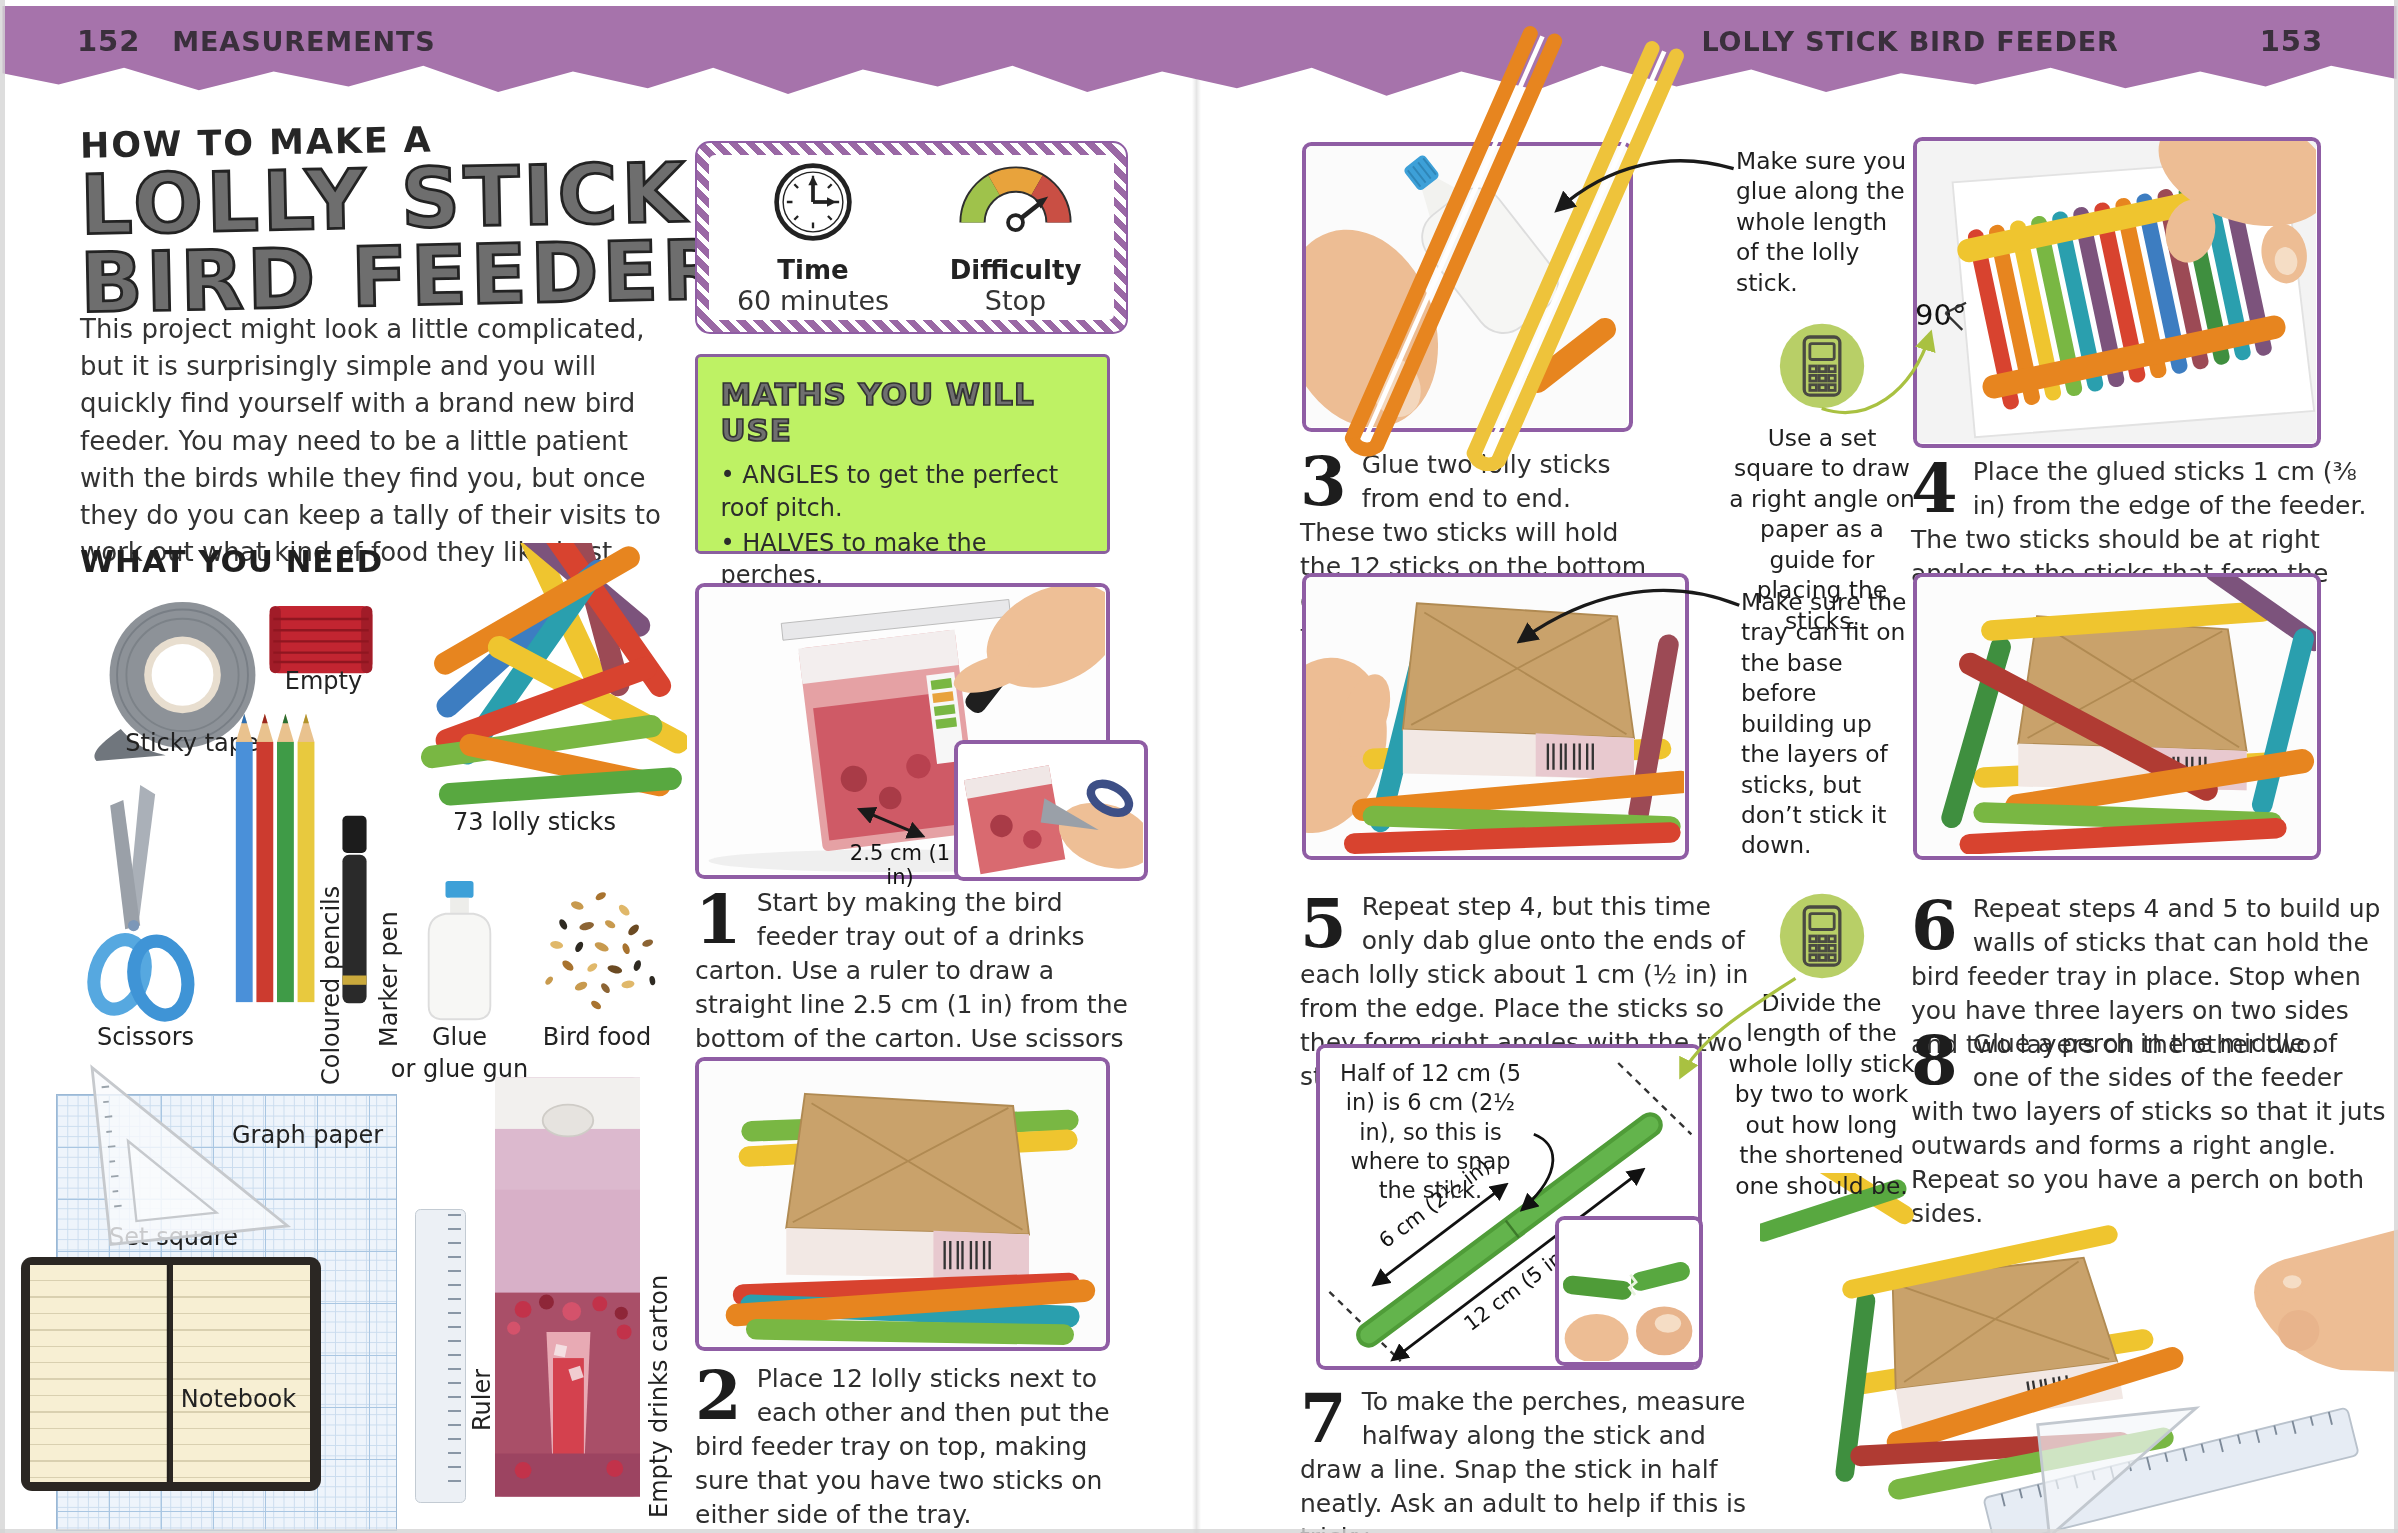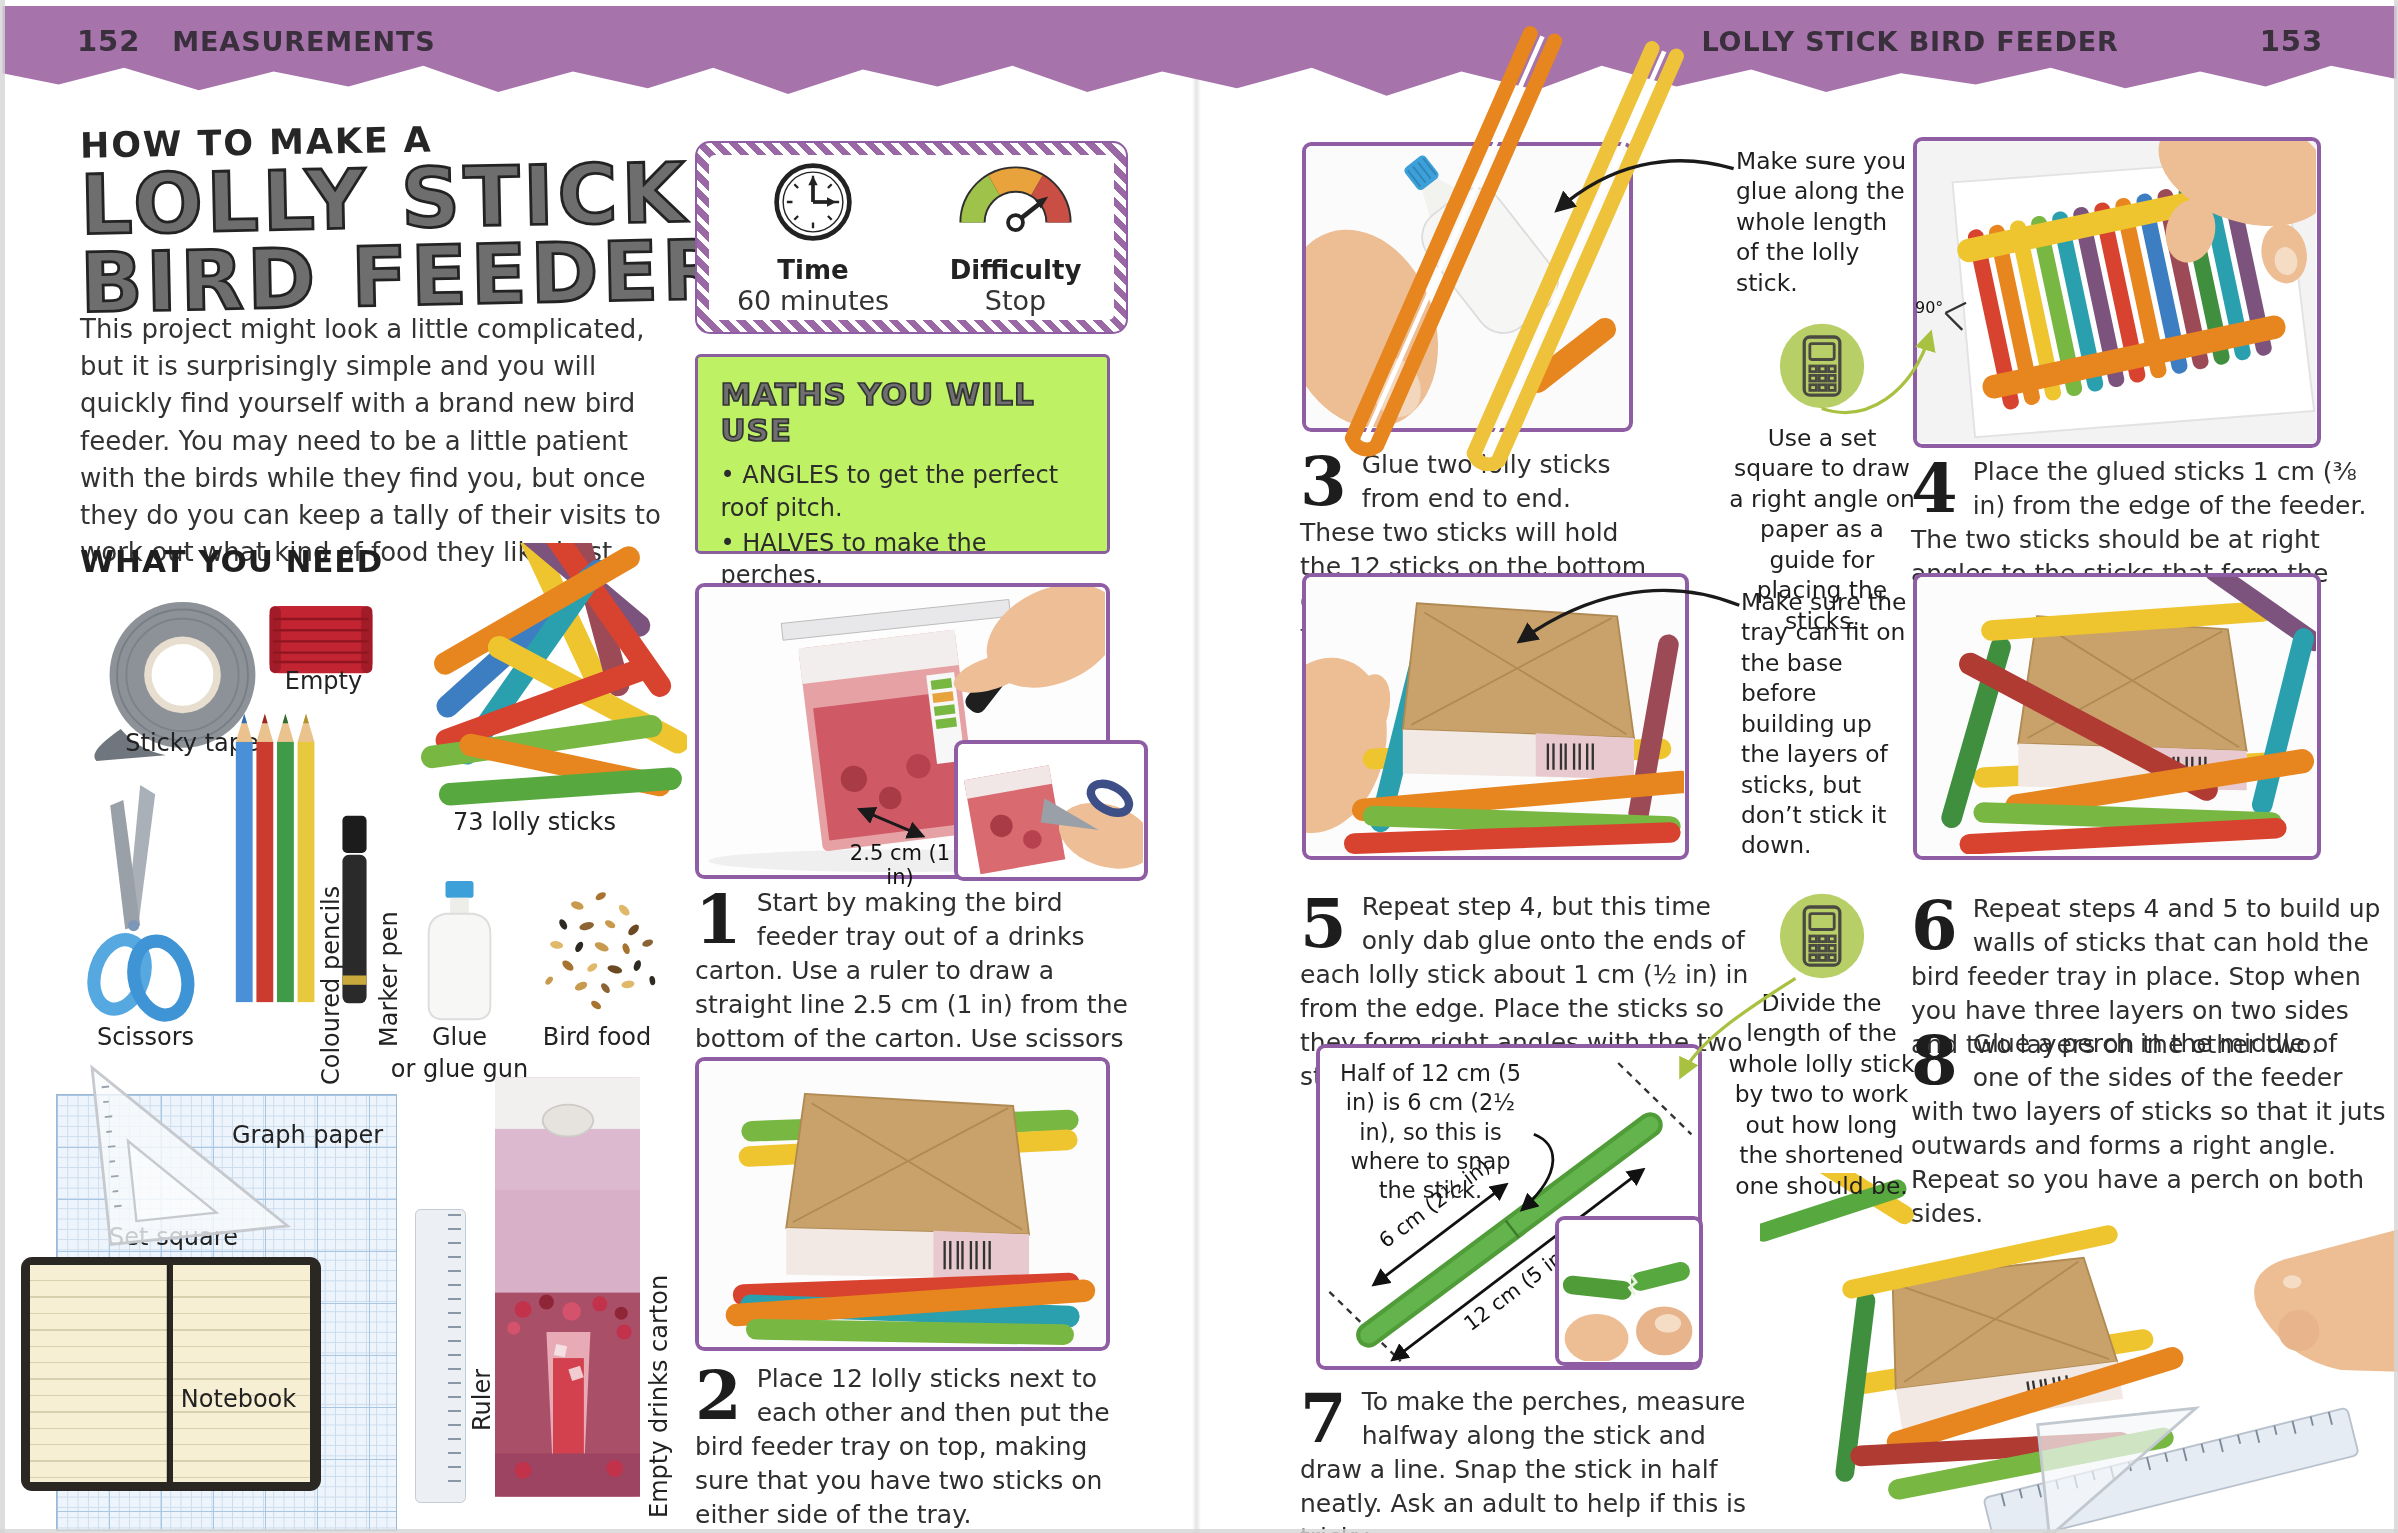--- a/index.html
+++ b/index.html
@@ -36,21 +36,21 @@
   
   .frame{border:4.7px solid #8f5da4;border-radius:9.4px;background:#fff;overflow:hidden;box-sizing:border-box;z-index:2;}
   .frame svg{display:block;}
   
   .step .snum{float:left;font-size:67px;font-weight:900;line-height:.85;margin:5.6px 15px 0 0;color:#1d1d1d;
               font-family:"DejaVu Serif","Liberation Serif",serif;}
   .step .stext{font-size:25px;line-height:1.36;color:#2e2e2e;}
   .anno{font-size:23.4px;line-height:1.3;color:#1f1f1f;z-index:4;}
   .anno.center{text-align:center;}
   .small-lab{font-size:21px;color:#111;z-index:5;}
-  .deg{font-size:16px;color:#111;z-index:5;}
+  .deg{font-size:29px;color:#111;z-index:5;}
   .seam{background:linear-gradient(90deg,rgba(0,0,0,0) 0%,rgba(0,0,0,.10) 50%,rgba(0,0,0,0) 100%);z-index:1;}
   .grid{background-color:#eef4fb;border:0.9px solid #9cb8d4;
         background-image:linear-gradient(#a9c6e2 1.5px,transparent 1.5px),linear-gradient(90deg,#a9c6e2 1.5px,transparent 1.5px),
                          linear-gradient(#cadcee 0.9px,transparent 0.9px),linear-gradient(90deg,#cadcee 0.9px,transparent 0.9px);
         background-size:52px 52px,52px 52px,10.3px 10.3px,10.3px 10.3px;}
   .notebook{background:#2b2723;border-radius:11.2px;}
   .nb-page{position:absolute;top:7.5px;width:137px;height:217px;background:#f7efd3;
            background-image:repeating-linear-gradient(#f7efd3 0 15px,#d9d0b0 15px 16.4px);}
   .rulerbar{background:rgba(234,239,244,.92);border:1.4px solid #c3cbd3;border-radius:5.6px;}
   .ruler-ticks{position:absolute;right:3.7px;top:3.7px;width:13px;height:96%;

